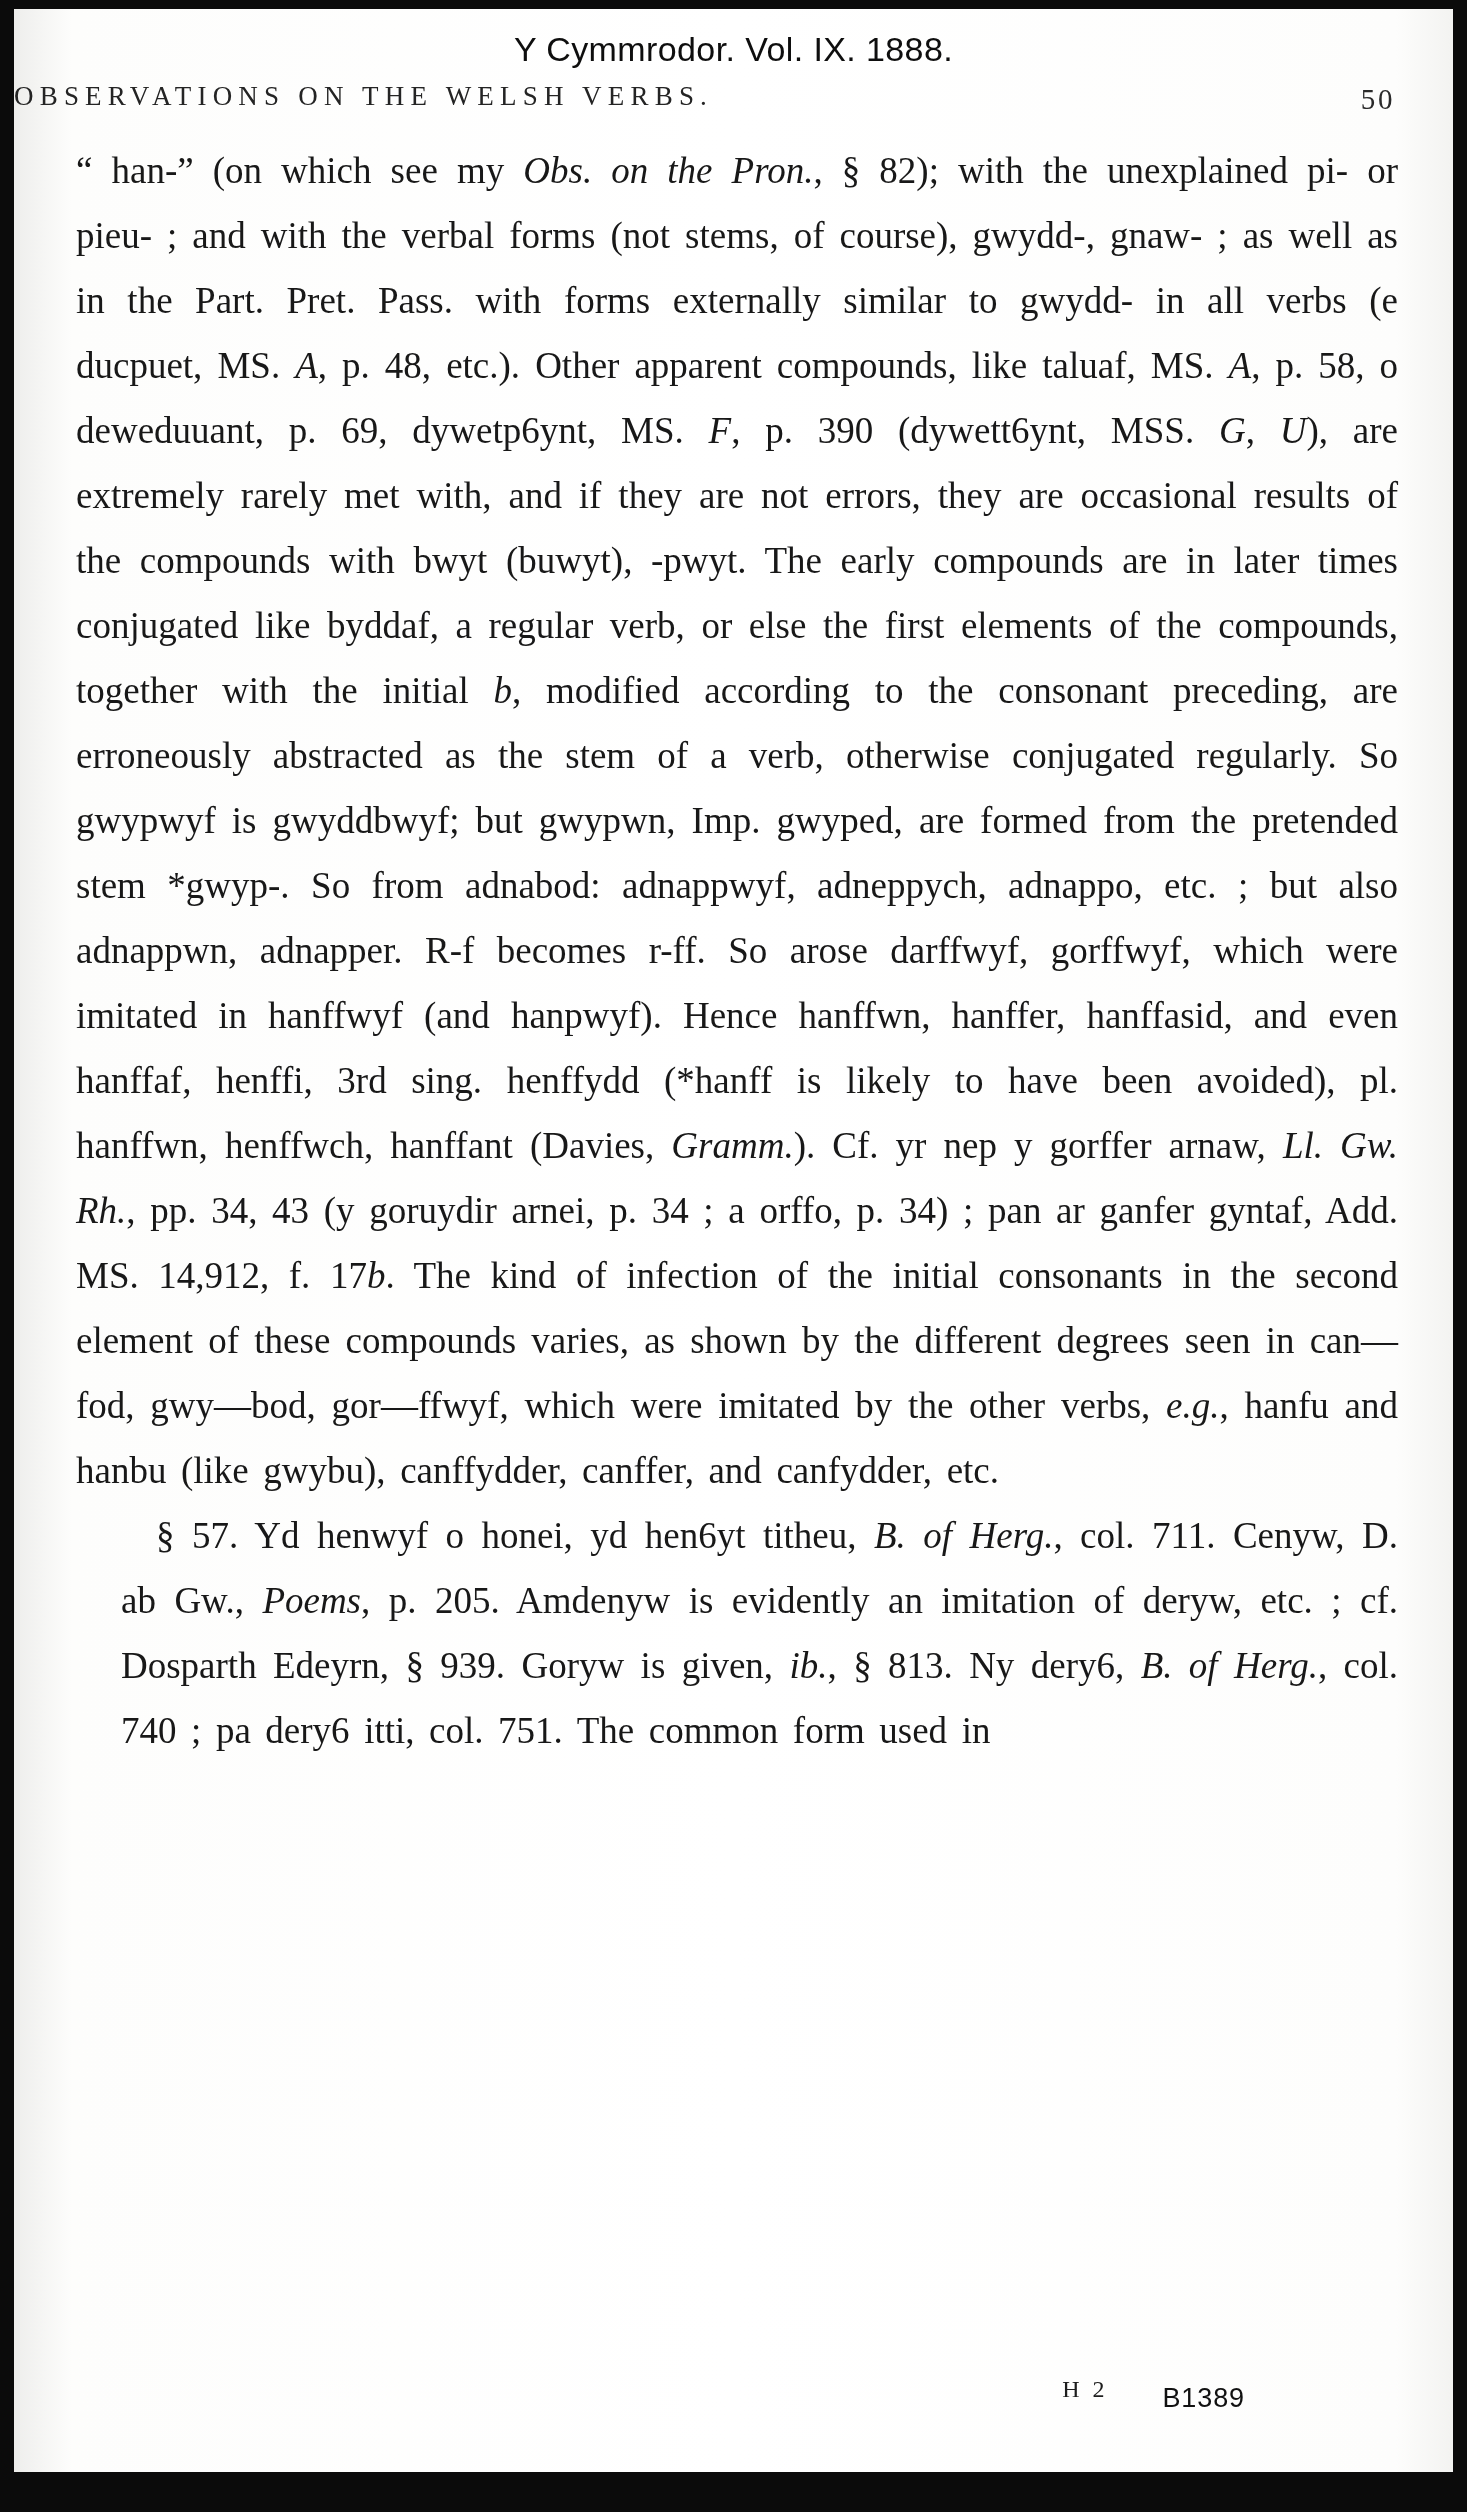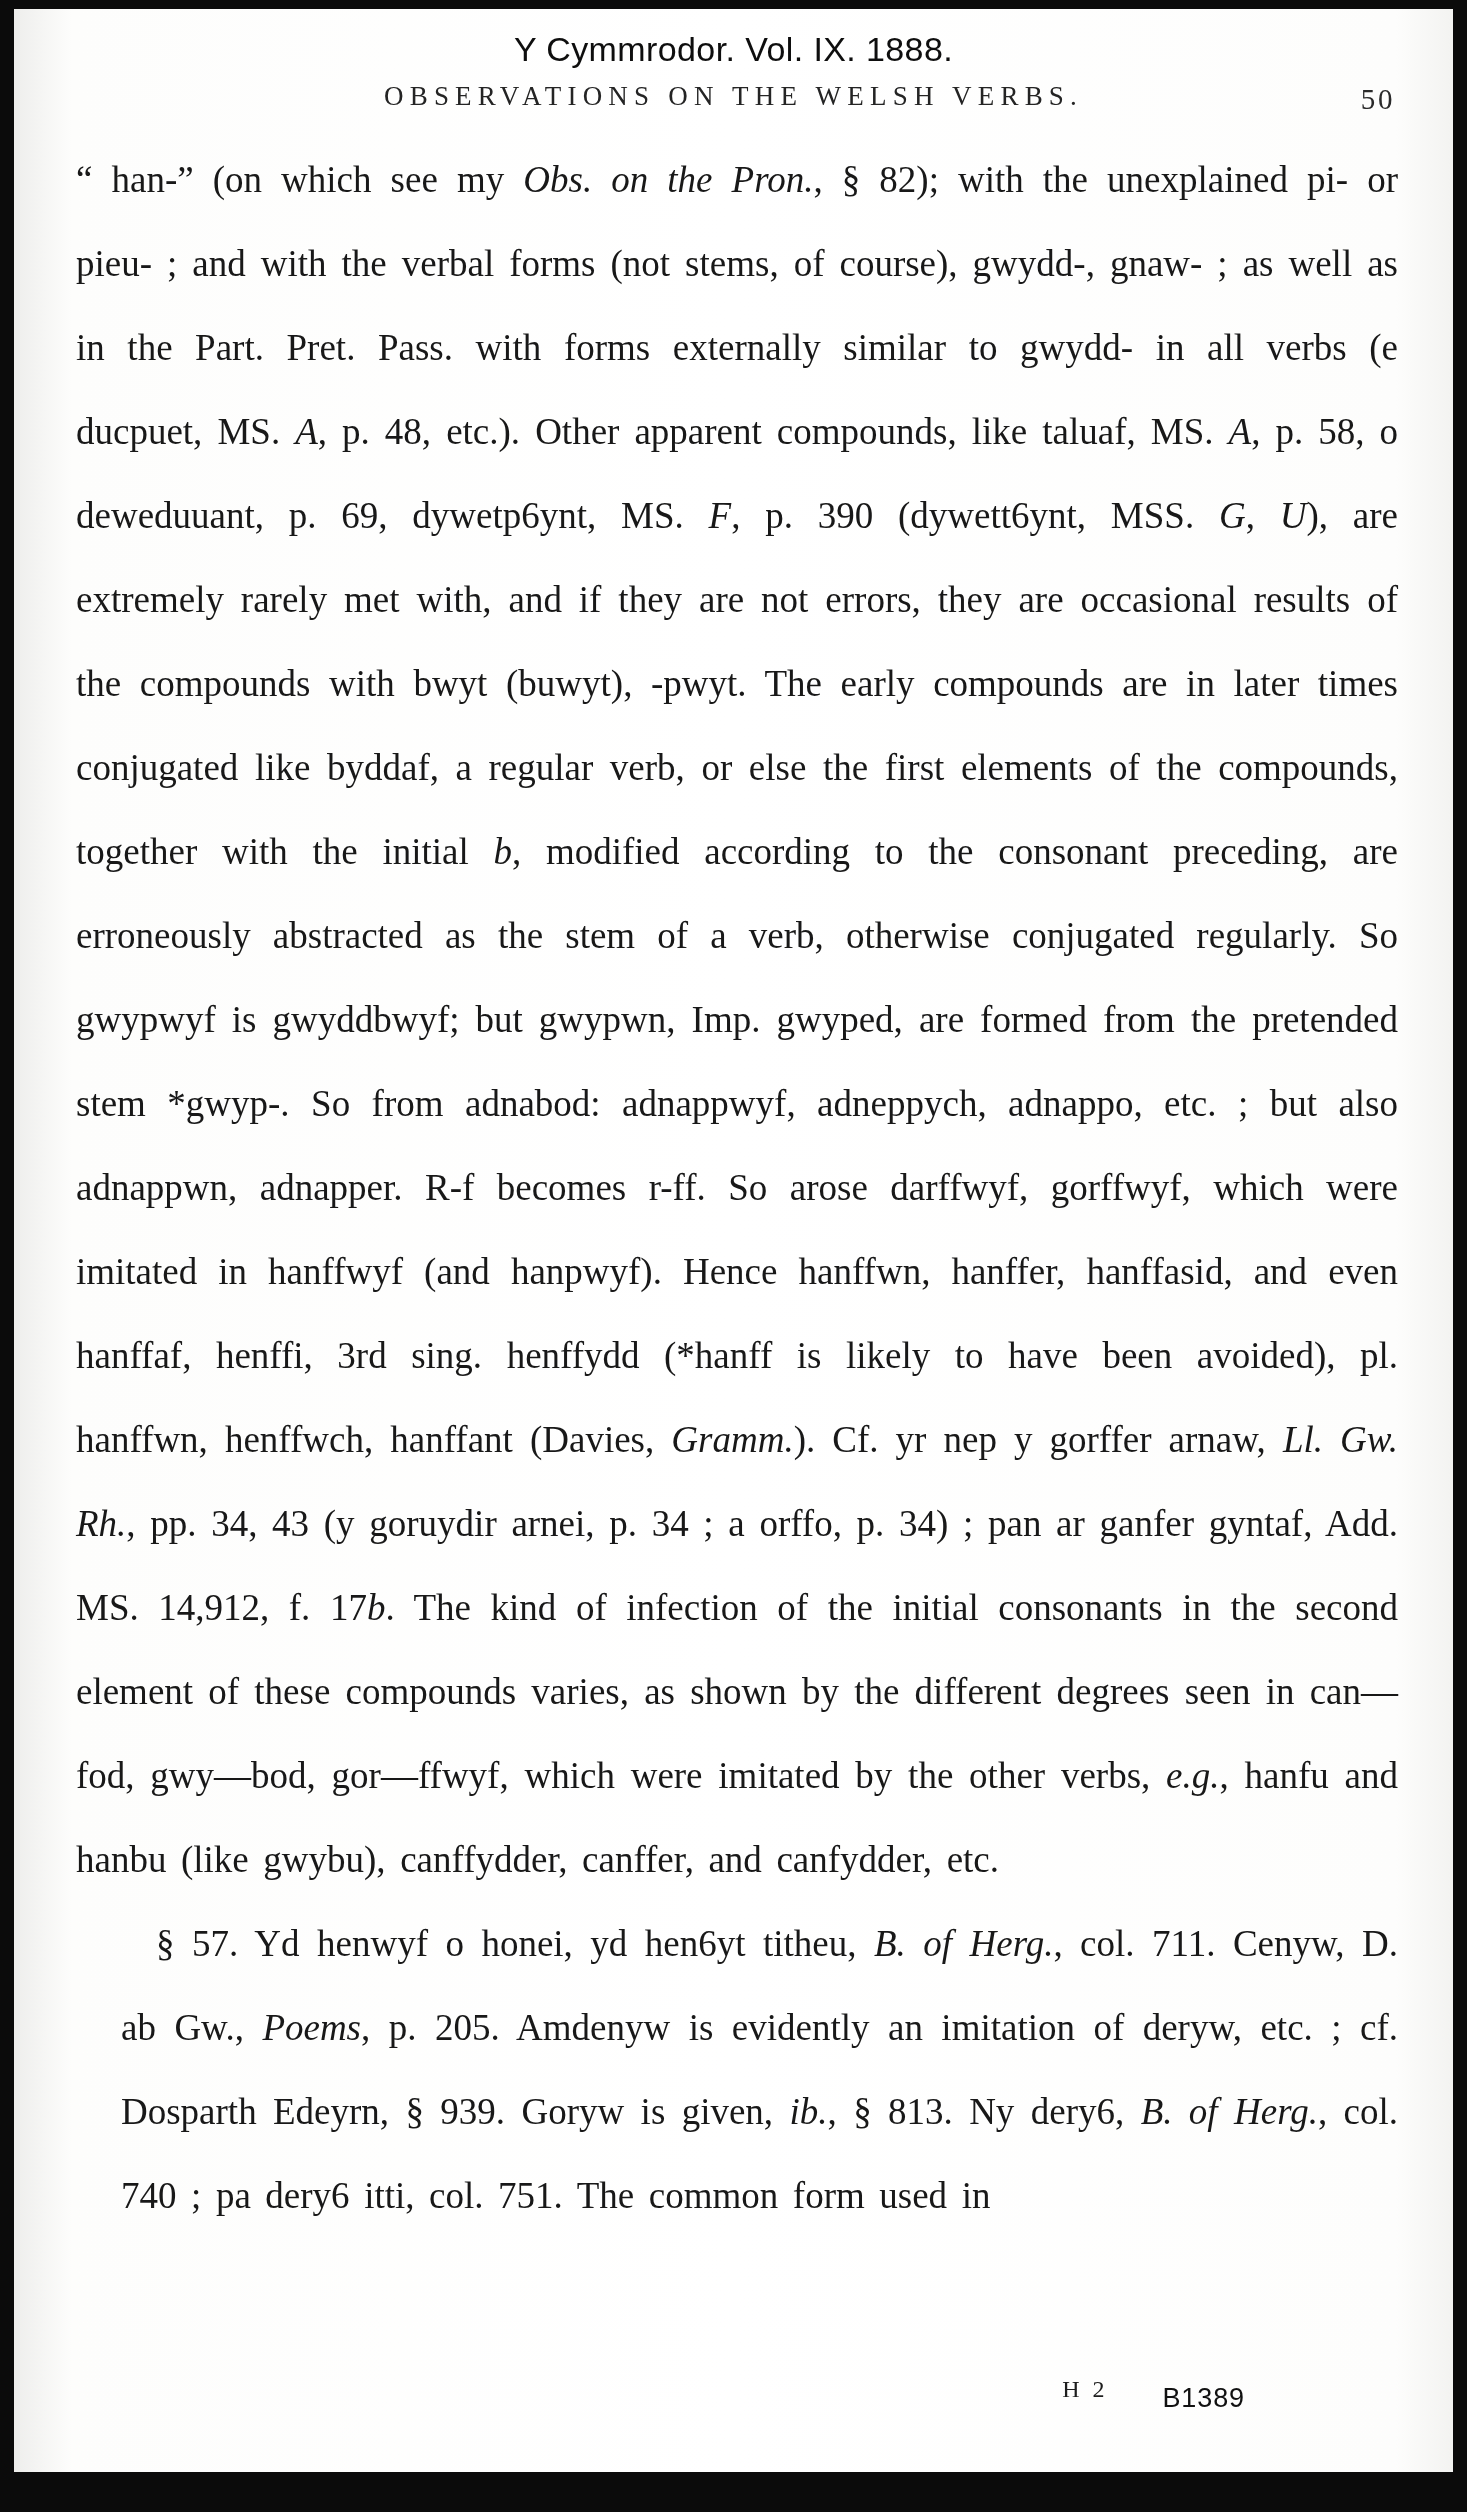--- a/index.html
+++ b/index.html
@@ -32,38 +32,37 @@
     color: #0e0e0e;
   }
   .running-head {
     position: relative;
     margin-top: 12.3px;
     height: 39px;
     font-family: "Liberation Serif", serif;
   }
   .rh-text {
     display: block;
-    text-align: center;
     font-size: 27px;
     letter-spacing: 6.2px;
     color: #242424;
   }
   .page-num {
     position: absolute;
     right: 58px;
     top: 1.8px;
     font-size: 29px;
     letter-spacing: 2.6px;
     color: #2a2a2a;
   }
   .body-text {
     margin: 17.6px 55px 0 62px;
     font-family: "Liberation Serif", serif;
     font-size: 37px;
-    line-height: 84px;
+    line-height: 65px;
     text-align: justify;
     word-spacing: 5.3px;
     color: #181818;
   }
   .body-text p {
     margin: 0;
   }
   .body-text p.indent {
     text-indent: 35px;
     margin-left: 45px;

